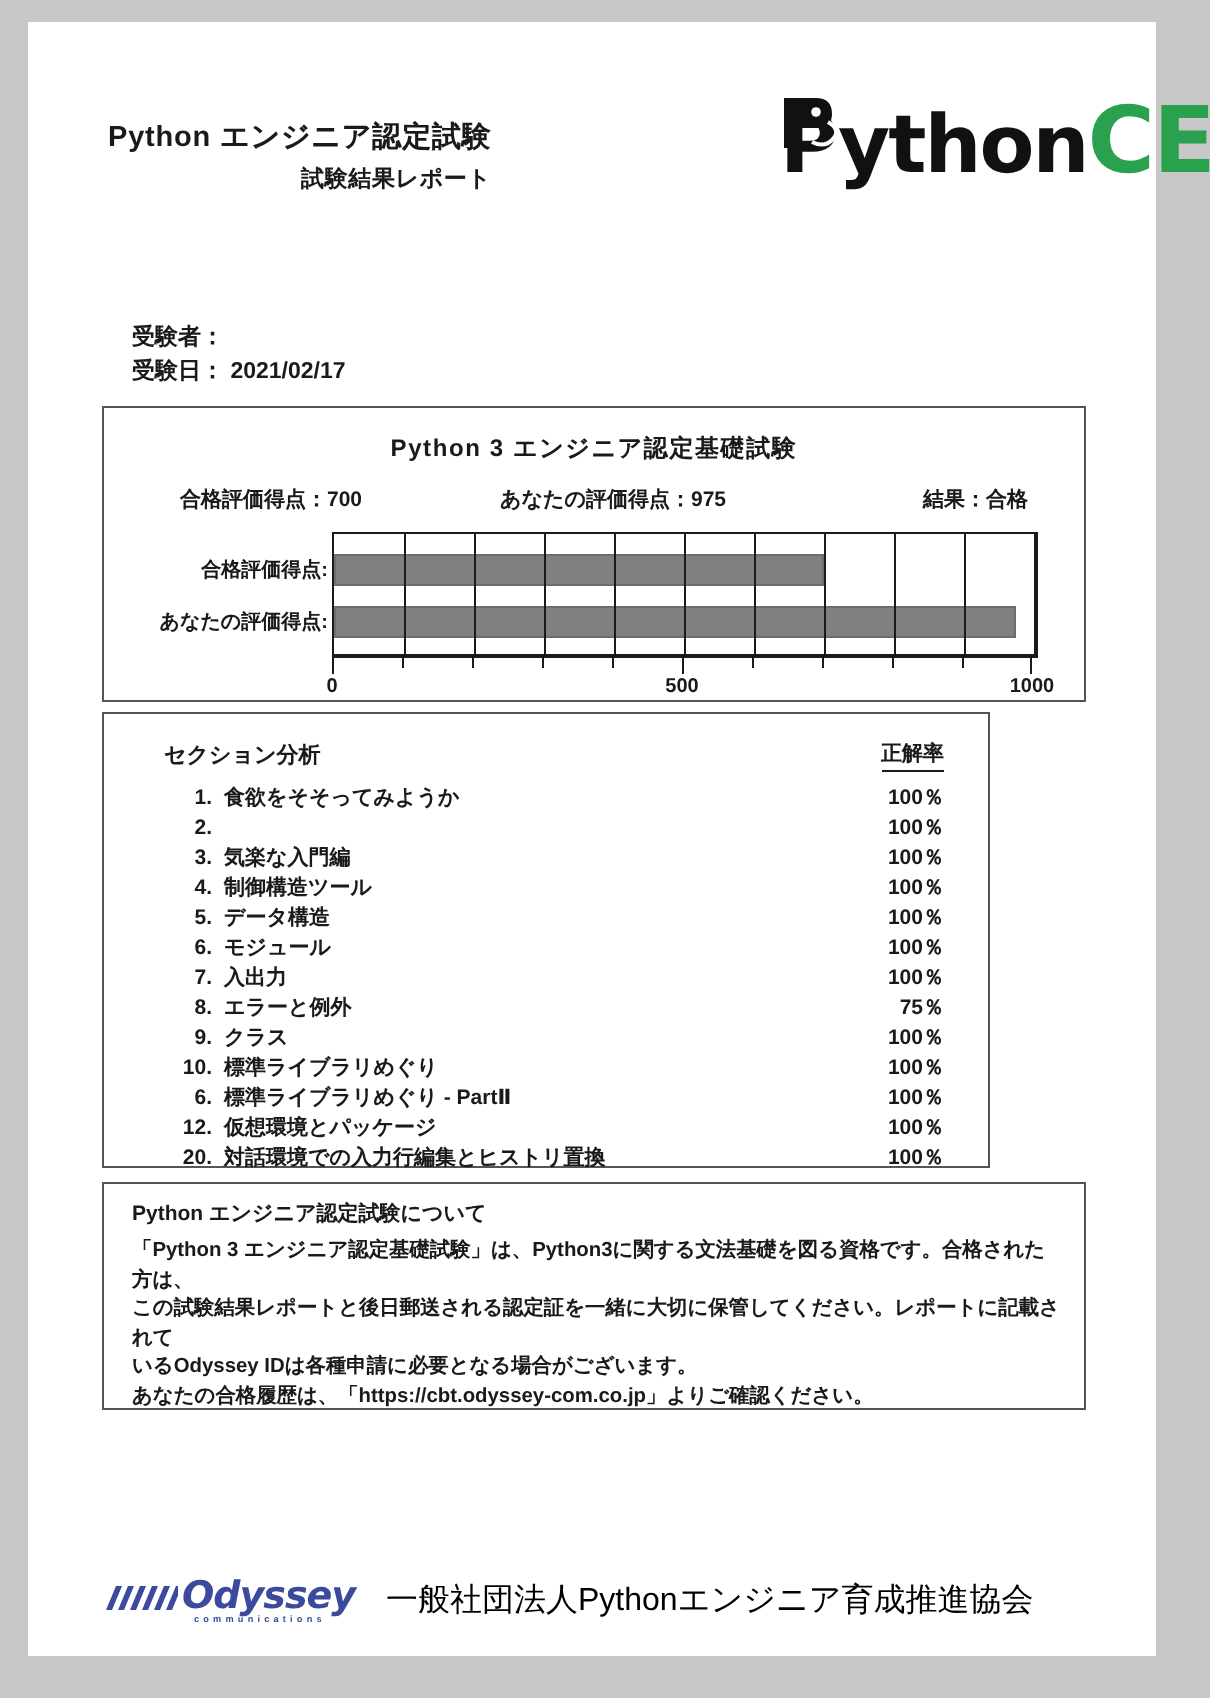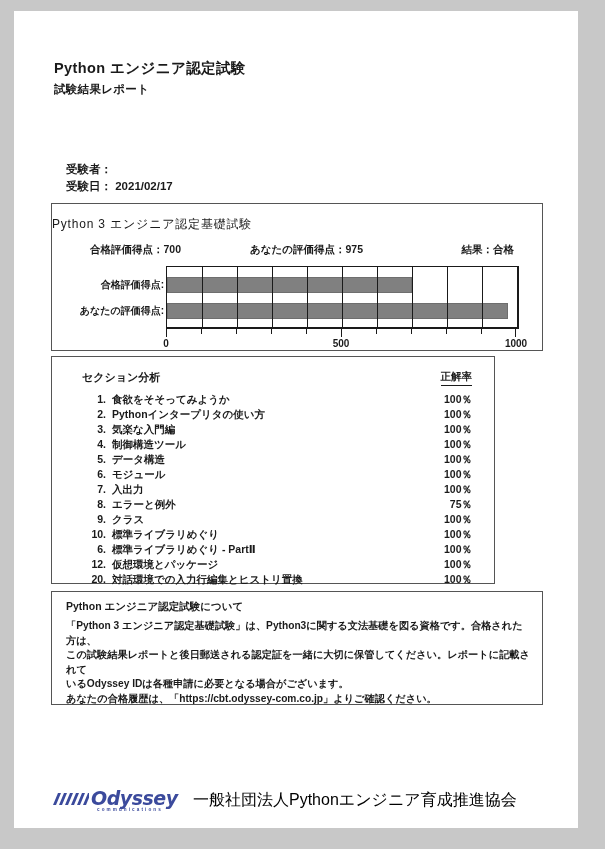--- a/index.html
+++ b/index.html
@@ -40,20 +40,21 @@
     letter-spacing: 0.4px;
     white-space: nowrap;
   }
   .doc-subtitle {
     font-size: 11.5px;
     font-weight: bold;
     color: #1a1a1a;
     margin-top: 4px;
     letter-spacing: 0.3px;
     white-space: nowrap;
+    text-align: right;
   }
   .logo {
     position: absolute;
     right: 28px;
     top: 30px;
     height: 58px;
     width: 160px;
   }
   .logo-text {
     position: absolute;
@@ -88,23 +89,23 @@
   }
   .box-score { left: 37px; top: 192px; width: 492px; height: 148px; }
   .box-section { left: 37px; top: 345px; width: 444px; height: 228px; }
   .box-about { left: 37px; top: 580px; width: 492px; height: 114px; }
   .box-ids { left: 37px; top: 676px; width: 492px; height: 82px; }
 
   .exam-name {
     position: absolute;
     top: 12px;
     left: 0; right: 0;
-    text-align: left;
+    text-align: center;
     font-size: 12px;
-    font-weight: normal;
+    font-weight: bold;
     color: #1a1a1a;
     letter-spacing: 0.8px;
   }
   .score-row {
     position: absolute;
     top: 39px;
     left: 0; right: 0;
     height: 16px;
     font-size: 10.5px;
     font-weight: bold;
@@ -334,20 +335,30 @@
 </style>
 </head>
 <body>
 
 <div class="page">
 
   <div class="header">
     <div class="title-block">
       <div class="doc-title">Python エンジニア認定試験</div>
       <div class="doc-subtitle">試験結果レポート</div>
+    </div>
+    <div class="logo">
+      <div class="logo-text">
+        <span class="logo-py">Python</span><span class="logo-ce">CE</span>
+      </div>
+      <svg width="36" height="30" viewBox="0 0 36 30" style="position:absolute;left:-2px;top:6px;">
+        <path d="M4 2 L20 2 Q28 2 28 10 Q28 17 20 17 L12 17 L12 27 L4 27 Z" fill="#111111"></path>
+        <circle cx="20" cy="9" r="2.4" fill="#ffffff"></circle>
+        <path d="M26 14 Q33 18 28 23 Q24 27 18 24" stroke="#ffffff" stroke-width="2" fill="none"></path>
+      </svg>
     </div>
   </div>
 
   <div class="examinee">
     <div>受験者：</div>
     <div>受験日： 2021/02/17</div>
   </div>
 
   <div class="box box-score">
     <div class="exam-name">Python 3 エンジニア認定基礎試験</div>
@@ -400,21 +411,20 @@
       <span class="sec-head-rate">正解率</span>
     </div>
     <div class="sec-list" id="sec-list">
         <div class="sec-row">
           <span class="sec-num">1.</span>
           <span class="sec-name">食欲をそそってみようか</span>
           <span class="sec-val">100％</span>
         </div>
         <div class="sec-row">
           <span class="sec-num">2.</span>
-          <span class="sec-name">Pythonインタープリタの使い方</span>
           <span class="sec-val">100％</span>
         </div>
         <div class="sec-row">
           <span class="sec-num">3.</span>
           <span class="sec-name">気楽な入門編</span>
           <span class="sec-val">100％</span>
         </div>
         <div class="sec-row">
           <span class="sec-num">4.</span>
           <span class="sec-name">制御構造ツール</span>

